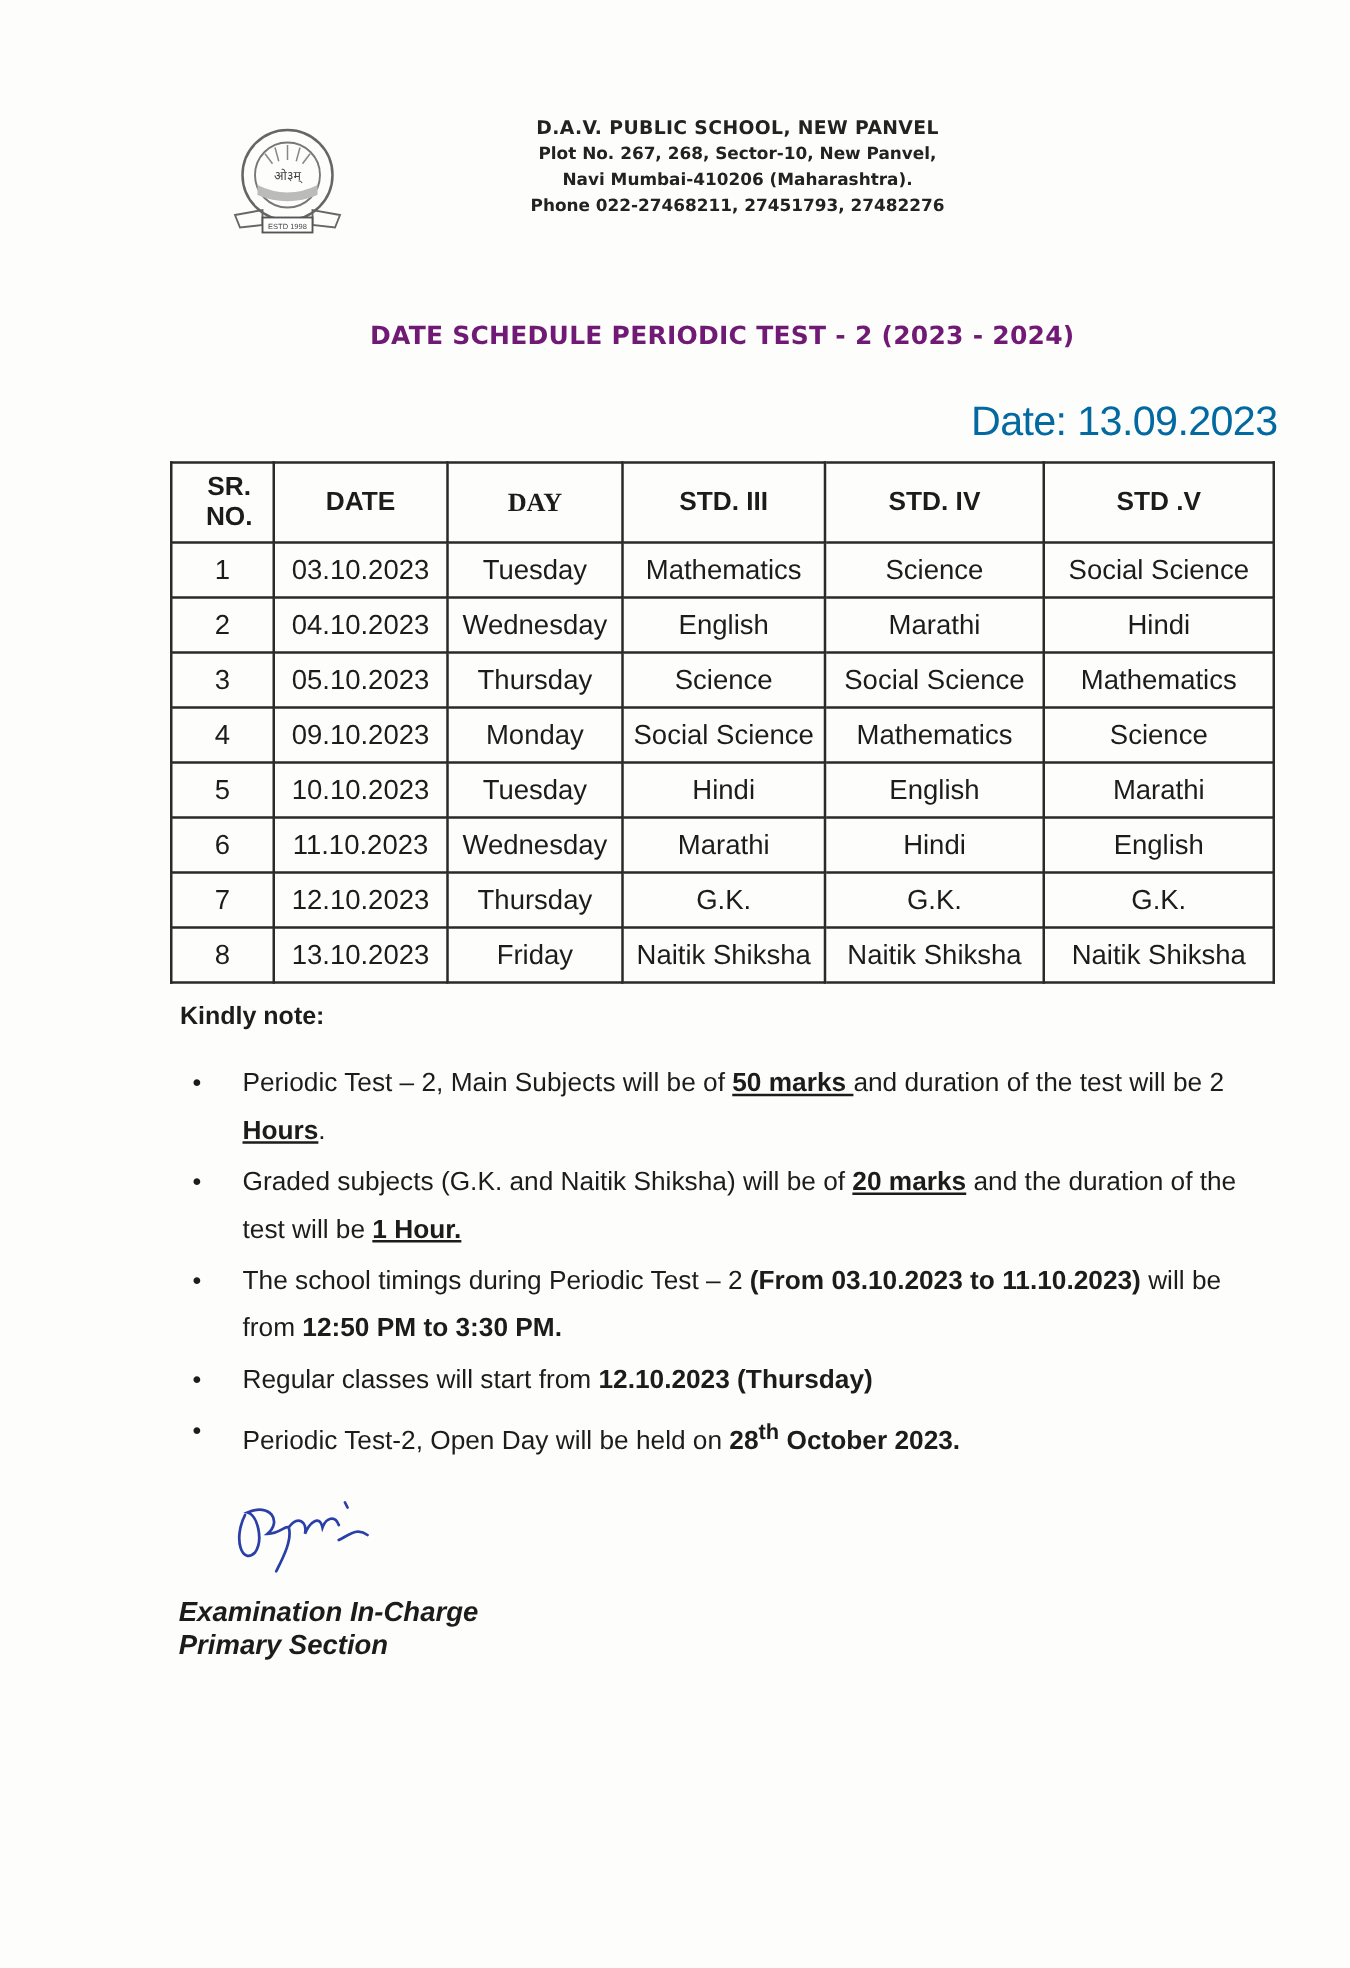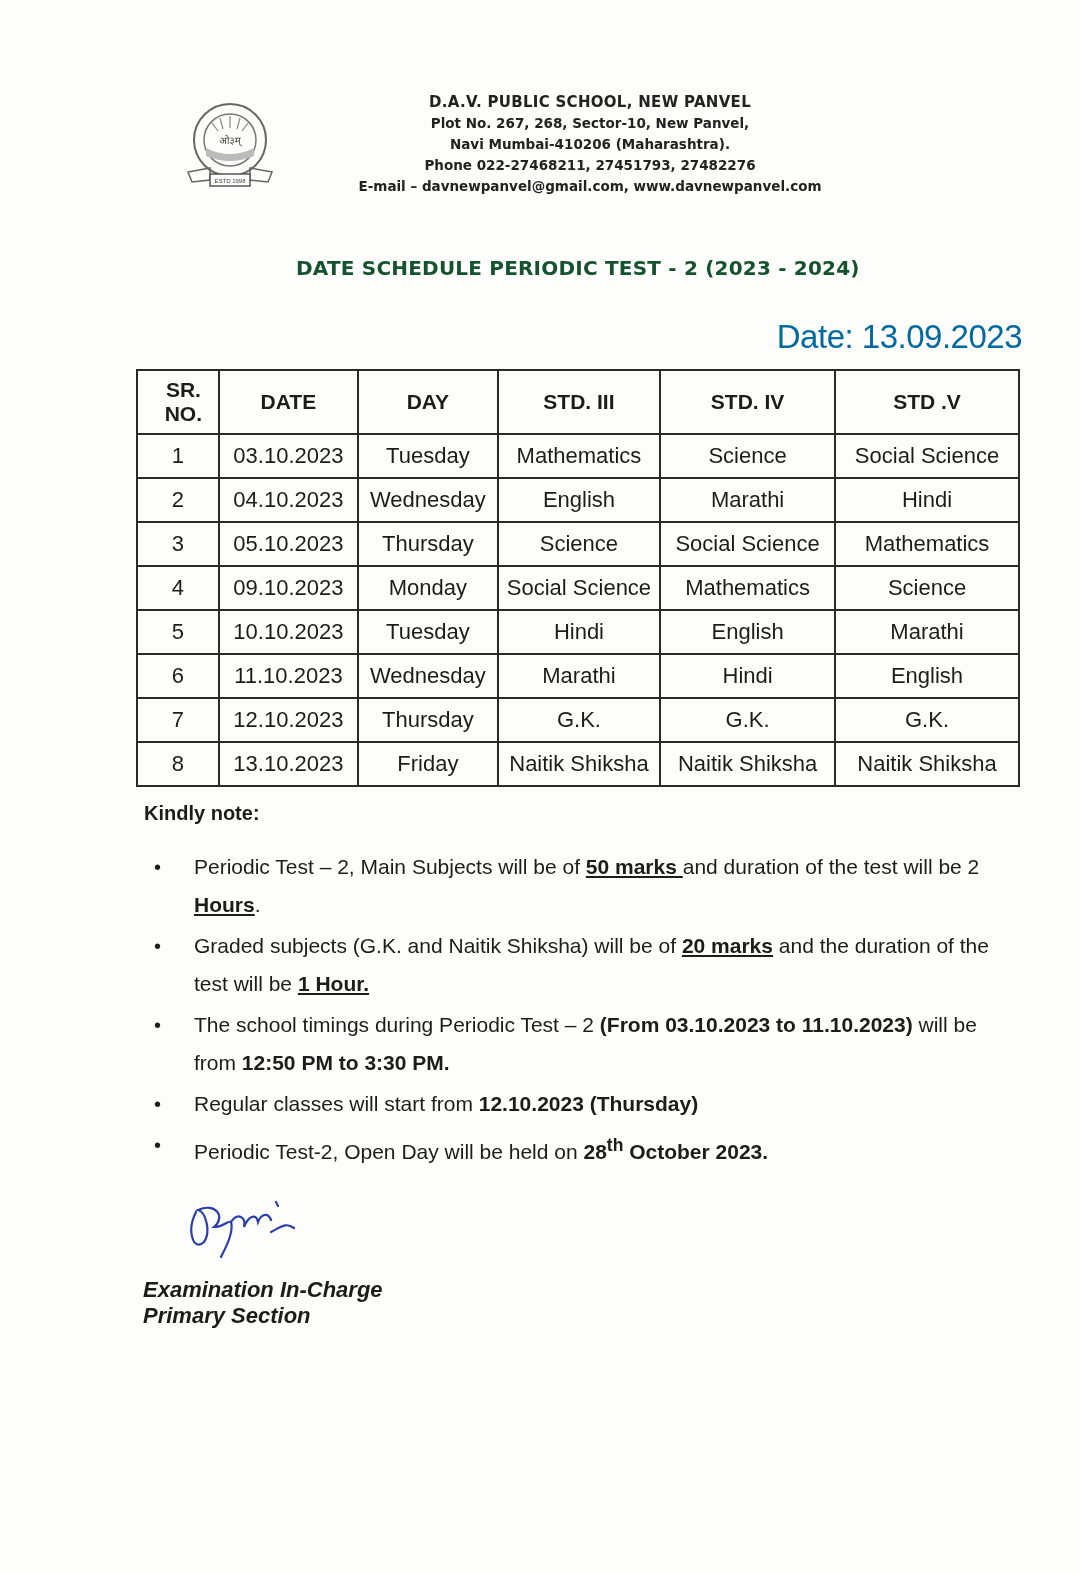--- a/index.html
+++ b/index.html
@@ -6,27 +6,27 @@
   body {
     width:1080px; height:1574px; background:#fdfdfc; position:relative; overflow:hidden;
     font-family:"Liberation Sans", sans-serif; color:#1c1c1c;
   }
   .logo { position:absolute; left:180px; top:96px; width:100px; height:100px; }
   .header { position:absolute; left:340px; top:92px; width:500px; text-align:center;
     font-family:"DejaVu Sans", sans-serif; font-size:14px; line-height:21px; font-weight:bold; color:#222; }
   .header .school { font-size:15px; letter-spacing:0.3px; }
   .header .addr { font-weight:bold; font-size:13.5px;text-align:center; }
   .title { position:absolute; left:296px; top:256px; font-family:"DejaVu Sans", sans-serif;
-    font-weight:bold; font-size:20px; color:#14532d; letter-spacing:0.2px; }
+    font-weight:bold; font-size:20px; color:#701a75; letter-spacing:0.2px; }
   .date-line { position:absolute; right:58px; top:318px; font-size:33px; color:#0369a1; letter-spacing:-0.5px; }
   table.sched { position:absolute; left:136px; top:369px; width:884px; border-collapse:collapse; }
   table.sched th, table.sched td { border:2px solid #2a2a2a; text-align:center; font-size:22px; color:#1c1c1c; }
   table.sched th { font-weight:bold; height:60px; font-size:21px; }
   table.sched td { height:40px; }
-  .c1 { width:70px;padding-left:12px; } .c2 { width:138px; } .c3 { width:138px; } .c4 { width:162px; } .c5 { width:176px; } .c6 { width:186px; }
+  .c1 { width:70px;padding-left:12px; } .c2 { width:138px; } .c3 { width:138px;font-family:Liberation Serif, serif; } .c4 { width:162px; } .c5 { width:176px; } .c6 { width:186px; }
   .note-head { position:absolute; left:144px; top:802px; font-size:20px; font-weight:bold; }
   ul.notes { position:absolute; left:150px; top:848px; width:840px; margin:0; padding:0; list-style:none; font-size:21px; }
   ul.notes li { position:relative; padding-left:44px; line-height:38px; margin-bottom:3px; }
   ul.notes li .bullet { position:absolute; left:4px; top:0; font-size:20px; }
   .u { text-decoration:underline; font-weight:bold; }
   .b { font-weight:bold; }
   .sig { position:absolute; left:176px; top:1172px; width:140px; height:90px; }
   .sign-title { position:absolute; left:143px; top:1244px; font-size:22px; font-style:italic; font-weight:bold; line-height:26px;margin-top:33px; }
 </style>
 </head>
@@ -47,21 +47,20 @@
   <path d="M8 76 L30 72 L30 84 L12 86 Z M92 76 L70 72 L70 84 L88 86 Z" fill="none" stroke="#666" stroke-width="1.5"></path>
   <rect x="30" y="78" width="40" height="12" fill="#fff" stroke="#555" stroke-width="1.5"></rect>
   <text x="50" y="87" font-size="6" text-anchor="middle" fill="#444">ESTD 1998</text>
 </svg>
 
 <div class="header">
   <div class="school">D.A.V. PUBLIC SCHOOL, NEW PANVEL</div>
   <div class="addr">Plot No. 267, 268, Sector-10, New Panvel,</div>
   <div class="addr">Navi Mumbai-410206 (Maharashtra).</div>
   <div class="addr">Phone 022-27468211, 27451793, 27482276</div>
-  <div class="addr">E-mail – davnewpanvel@gmail.com, www.davnewpanvel.com</div>
 </div>
 
 <div class="title">DATE SCHEDULE PERIODIC TEST - 2 (2023 - 2024)</div>
 <div class="date-line">Date: 13.09.2023</div>
 
 <table class="sched">
   <thead>
     <tr>
       <th class="c1">SR. NO.</th>
       <th class="c2">DATE</th>

